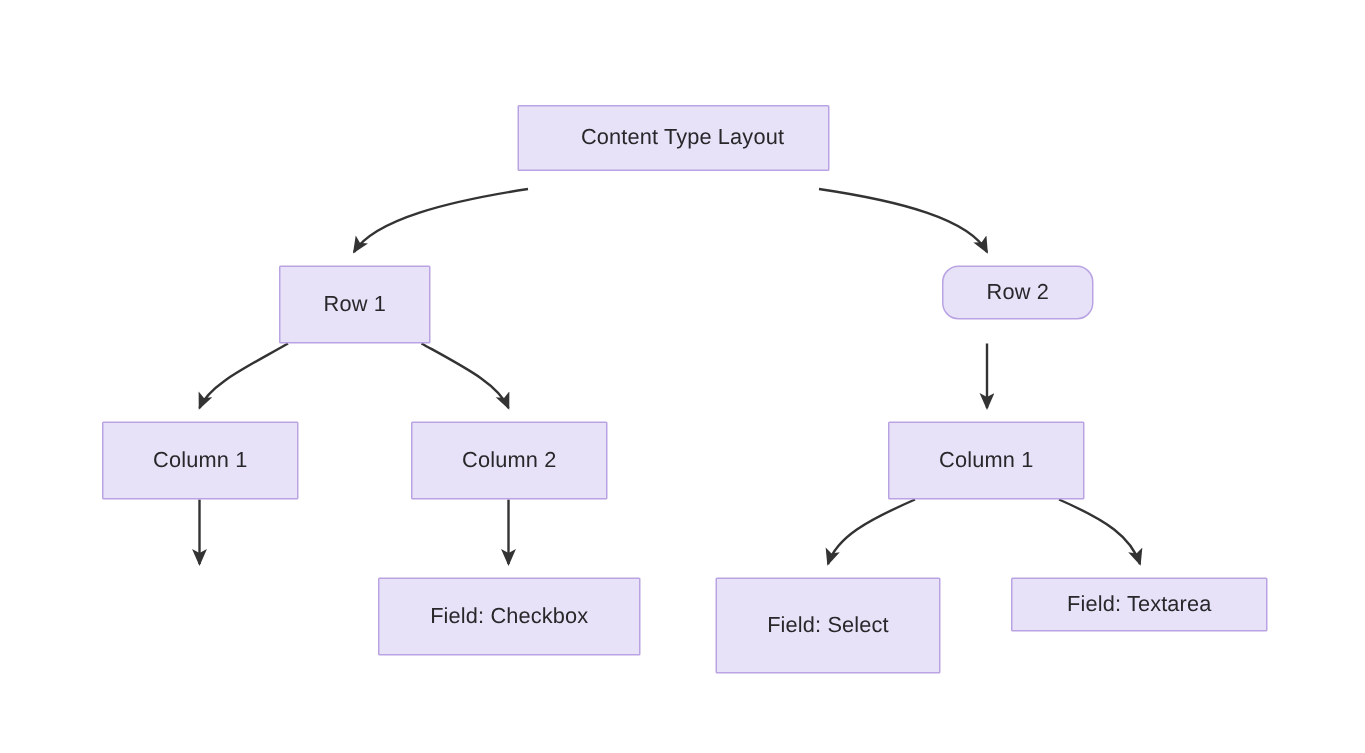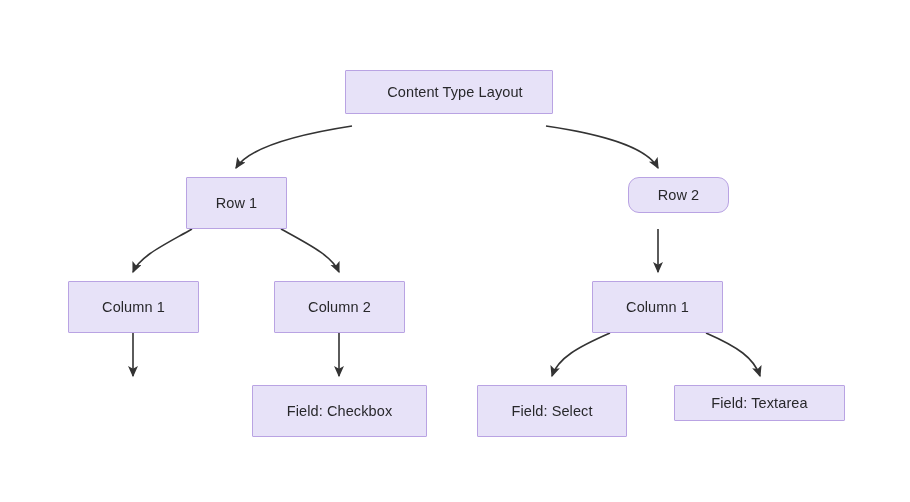--- a/index.html
+++ b/index.html
@@ -114,21 +114,21 @@
 
     <div class="node" style="left:592px; top:281px; width:131px; height:52px;">
       <span class="node-label">Column 1</span>
     </div>
 
 
     <div class="node" style="left:252px; top:385px; width:175px; height:52px;">
       <span class="node-label">Field: Checkbox</span>
     </div>
 
-    <div class="node" style="left:477px; top:385px; width:150px; height:52px;">
+    <div class="node" style="left:477px; top:385px; width:150px; height:64px;">
       <span class="node-label">Field: Select</span>
     </div>
 
     <div class="node" style="left:674px; top:385px; width:171px; height:36px;">
       <span class="node-label">Field: Textarea</span>
     </div>
 
   </div>
 </div>
 

